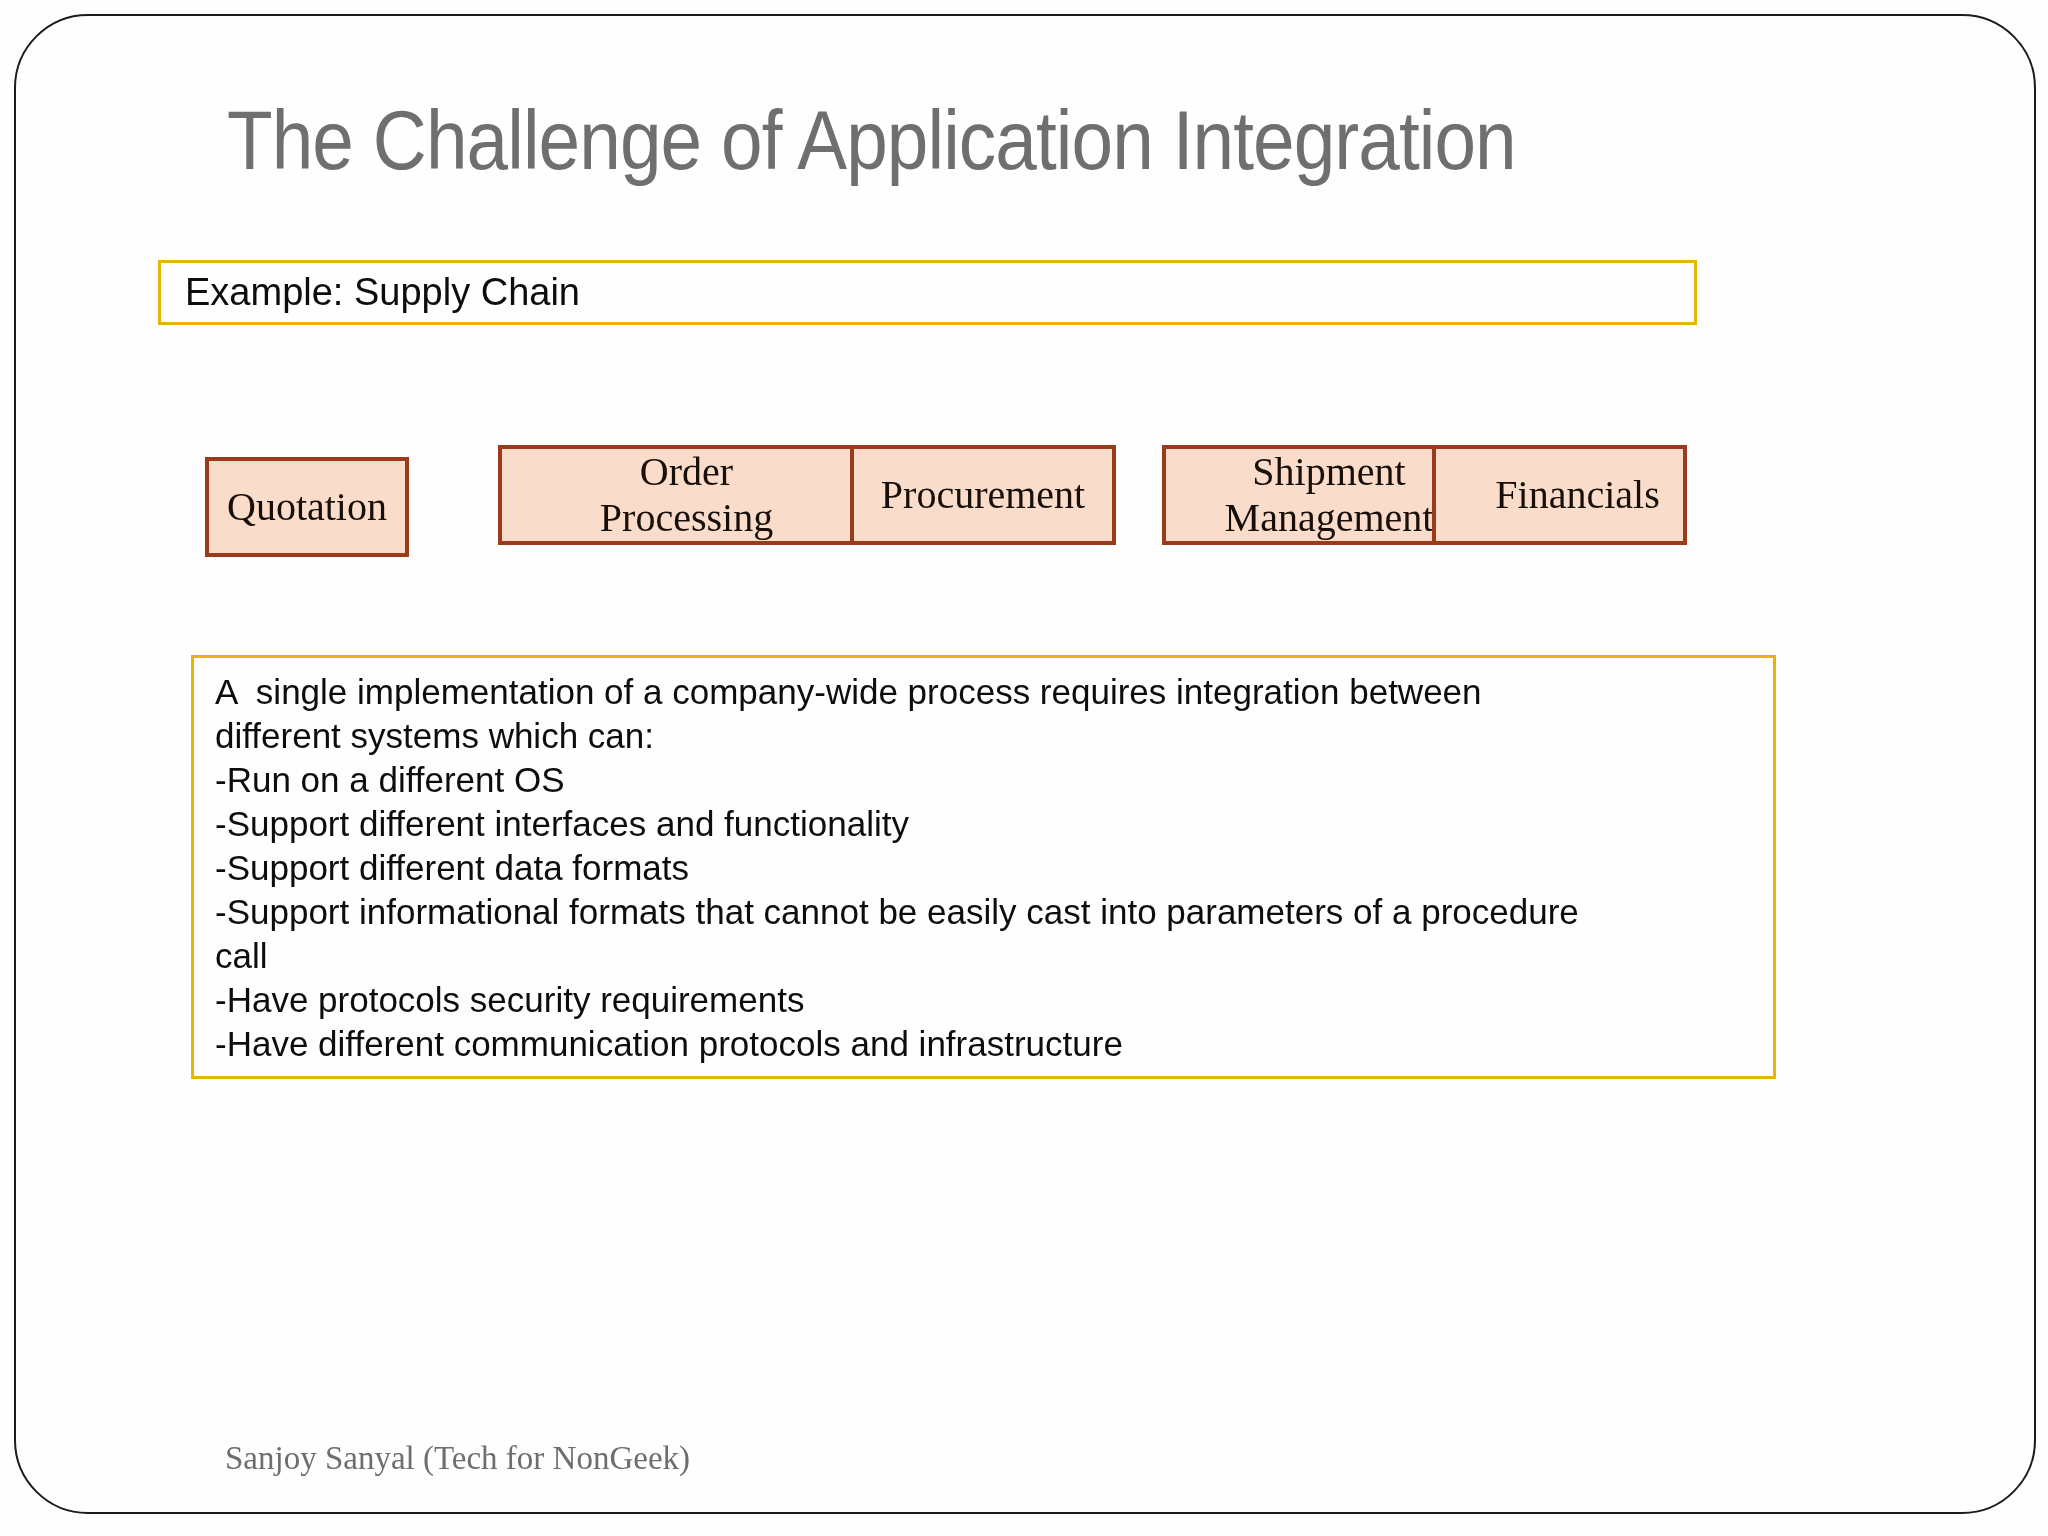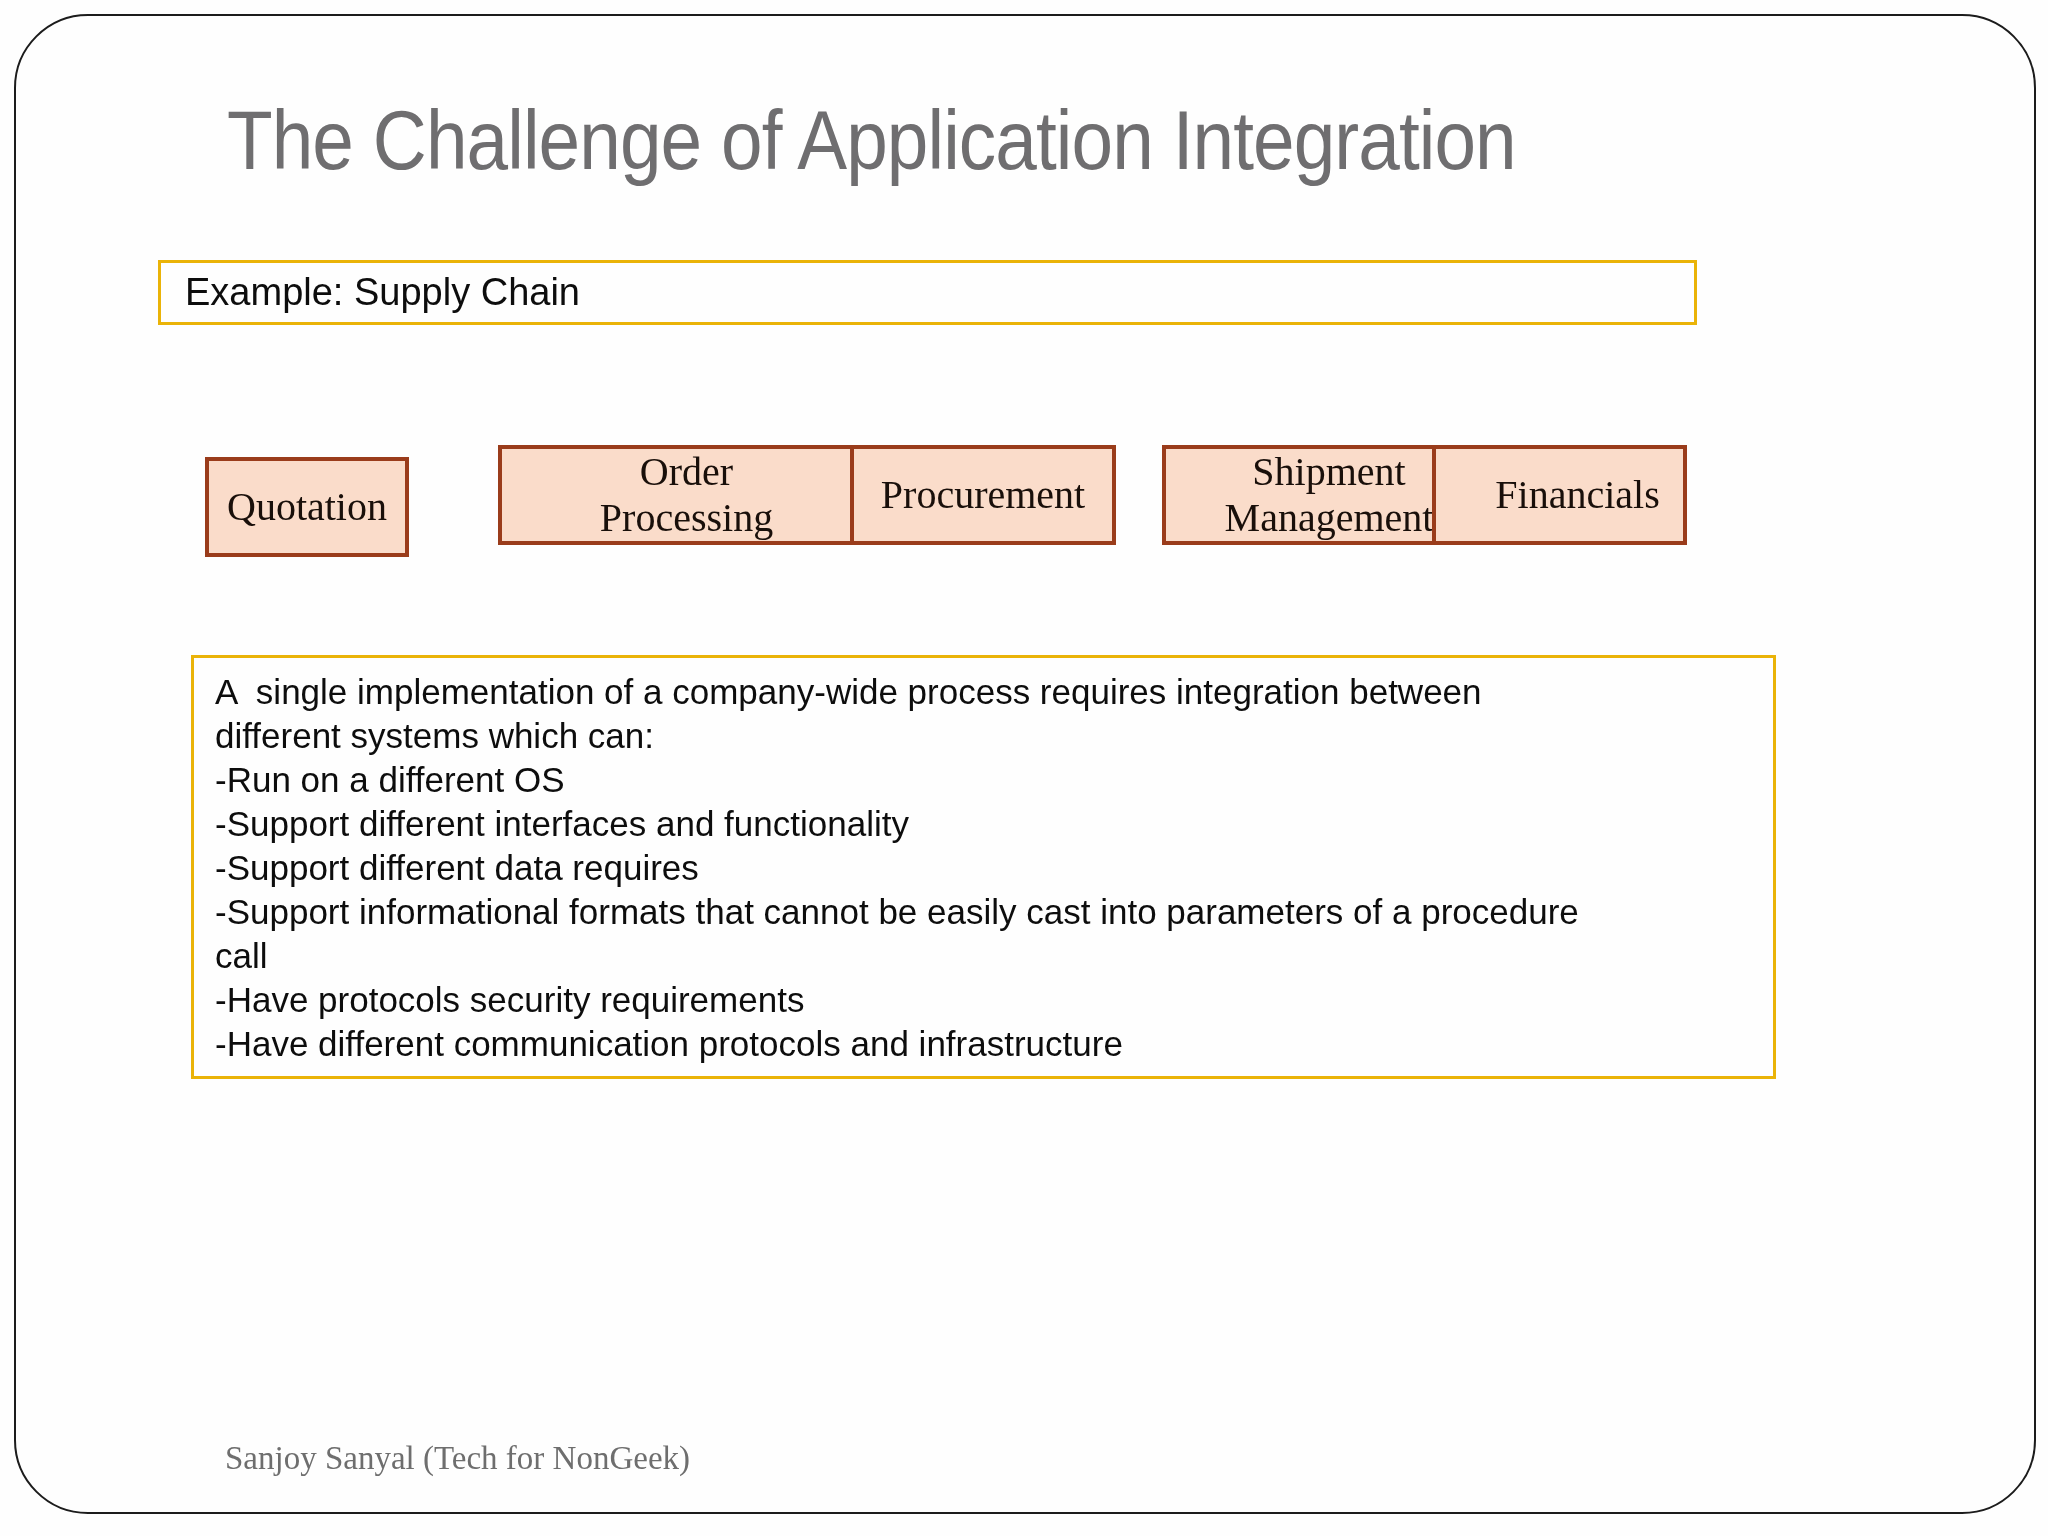--- a/index.html
+++ b/index.html
@@ -139,21 +139,21 @@
 
   <div class="process-box" id="box-financials">
     <span class="process-label">Financials</span>
   </div>
 
   <div class="description-box">
     <div class="desc-line">A  single implementation of a company-wide process requires integration between</div>
     <div class="desc-line">different systems which can:</div>
     <div class="desc-line">-Run on a different OS</div>
     <div class="desc-line">-Support different interfaces and functionality</div>
-    <div class="desc-line">-Support different data requires</div>
+    <div class="desc-line">-Support different data formats</div>
     <div class="desc-line">-Support informational formats that cannot be easily cast into parameters of a procedure</div>
     <div class="desc-line">call</div>
     <div class="desc-line">-Have protocols security requirements</div>
     <div class="desc-line">-Have different communication protocols and infrastructure</div>
   </div>
 
   <div class="footer-credit">Sanjoy Sanyal (Tech for NonGeek)</div>
 
 </div>
 

